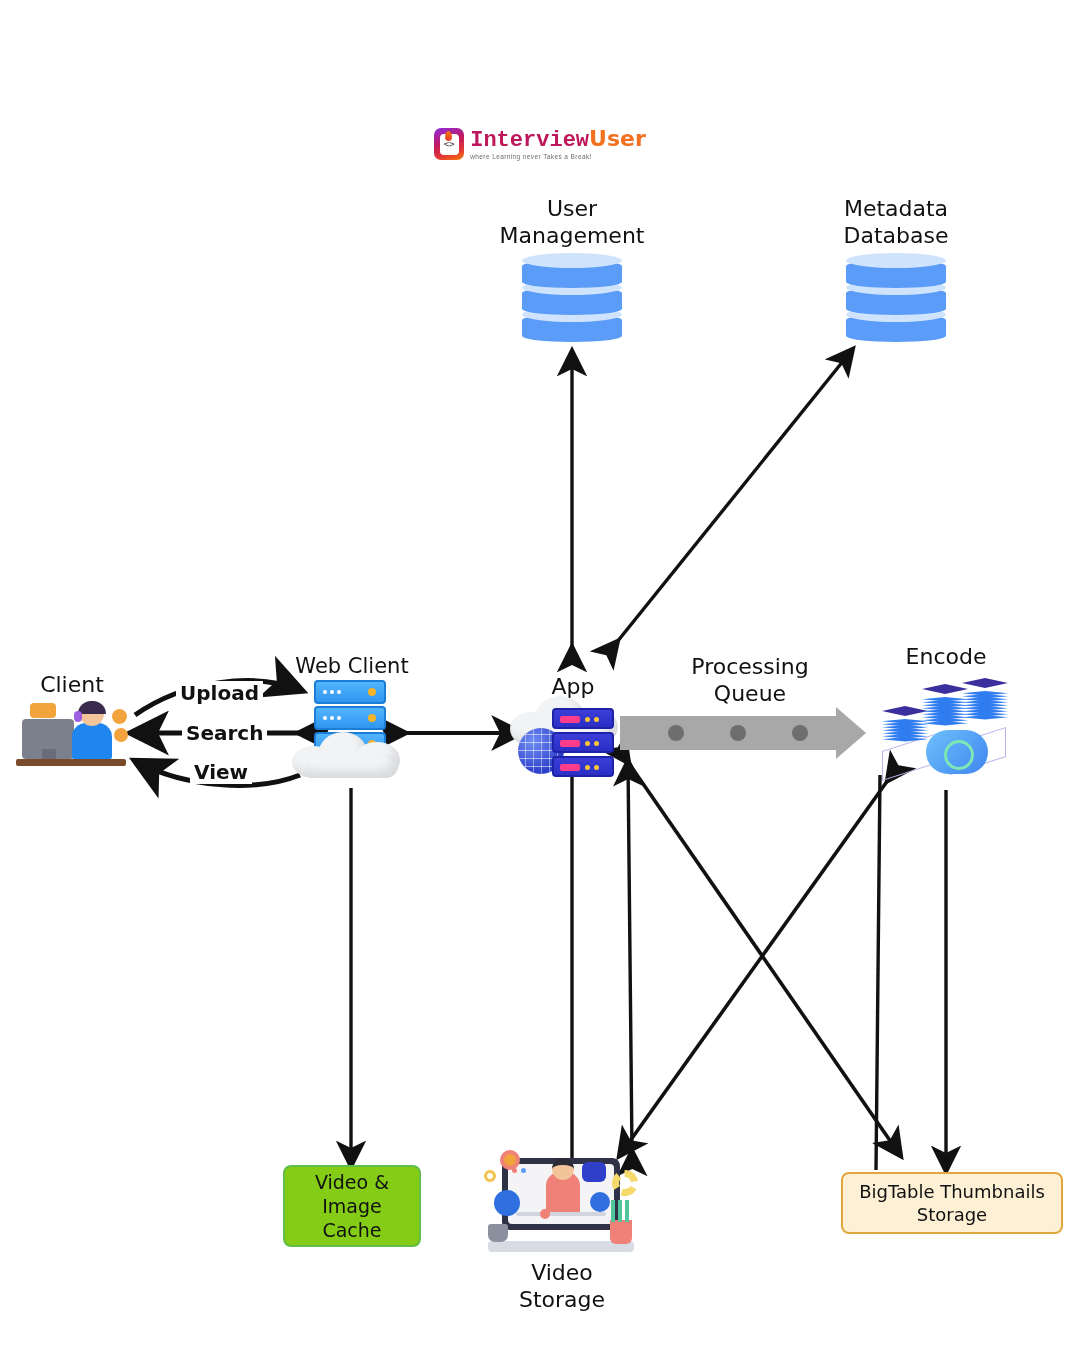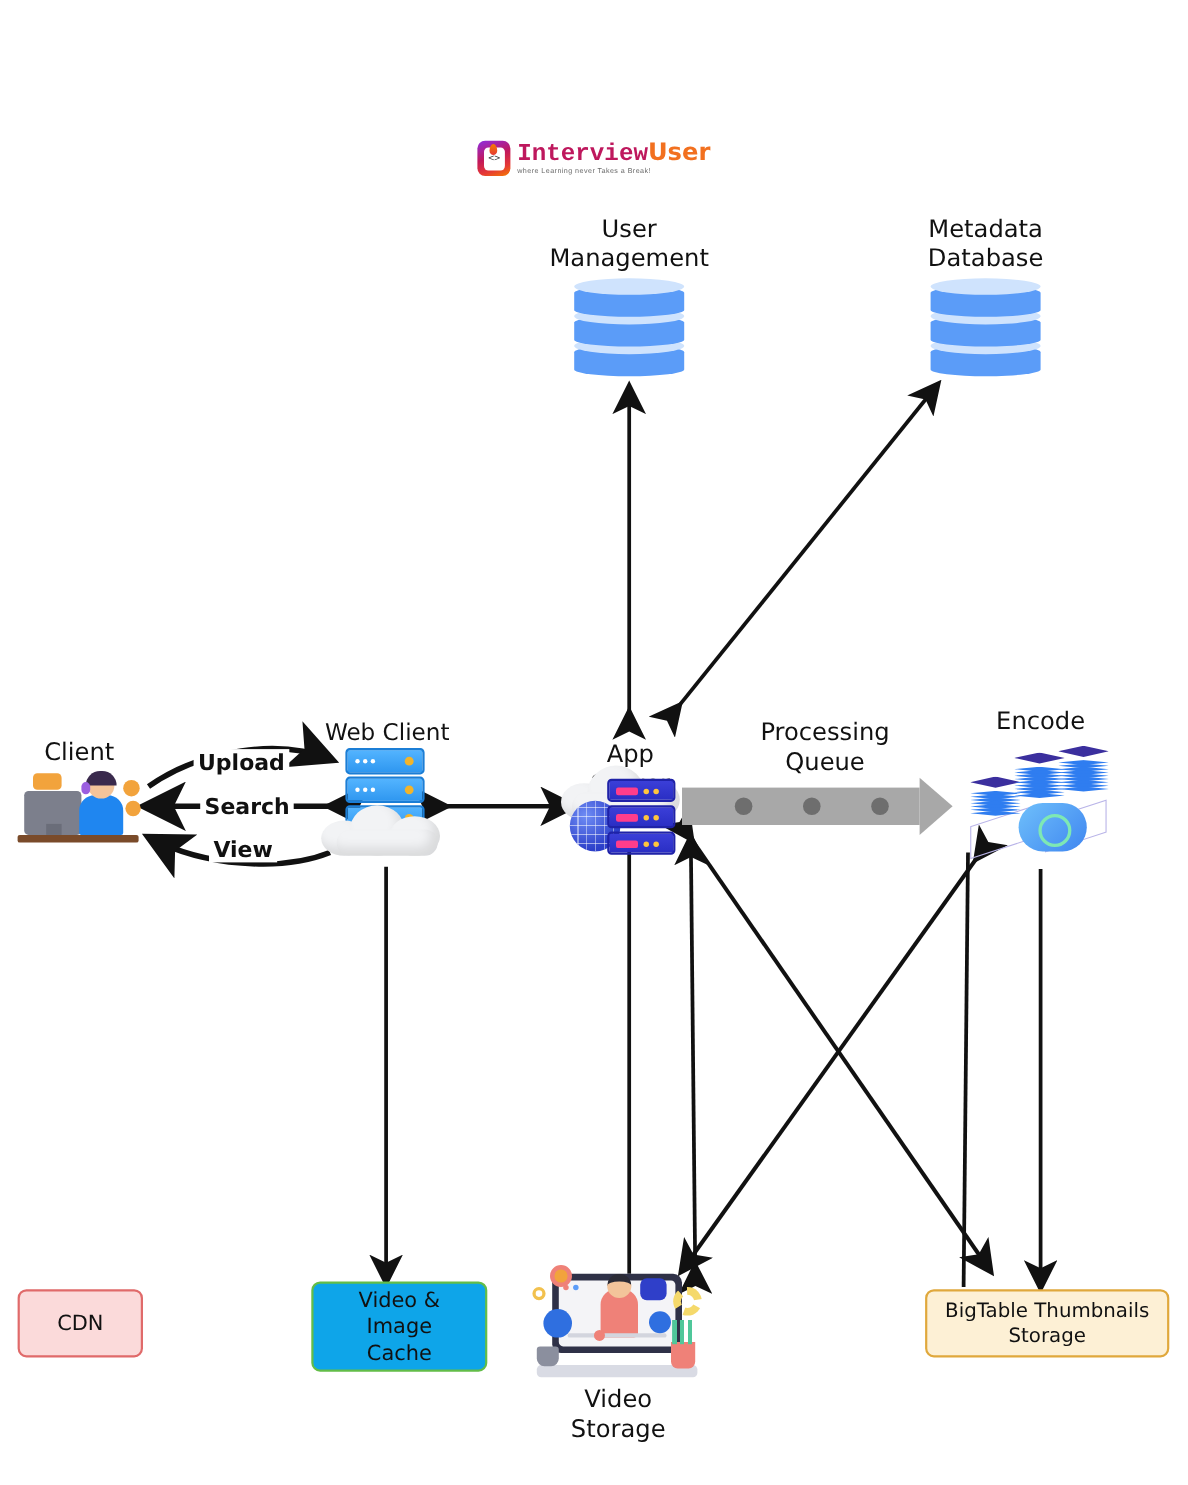--- a/index.html
+++ b/index.html
@@ -412,23 +412,22 @@
           <div class="lay"></div>
           <div class="lay"></div>
           <div class="lay"></div>
         <div class="lay"></div>
           <div class="lay"></div>
       </div>
       <div class="enc-cloud" style="left:50px; top:54px;"></div>
     </div>
   </div>
 
-  <div class="box" style="left:16px; top:1172px; width:114px; height:62px; background:#fbdada; border-color:#e06a6a;">CDN</div>
-
-  <div class="box" style="left:283px; top:1165px; width:160px; height:82px; background:#0ea5e9; border-color:#63bd48;">Video &amp;
+
+  <div class="box" style="left:283px; top:1165px; width:138px; height:82px; background:#84cc16; border-color:#63bd48;">Video &amp;
 Image
 Cache</div>
 
   <div class="node" style="left:486px; top:1148px; width:152px;">
     <div class="laptop">
       <div class="lp-screen">
         <div class="lp-inner">
           <div class="lp-person"></div>
           <div class="lp-head"></div>
           <div class="lp-bar"></div>

